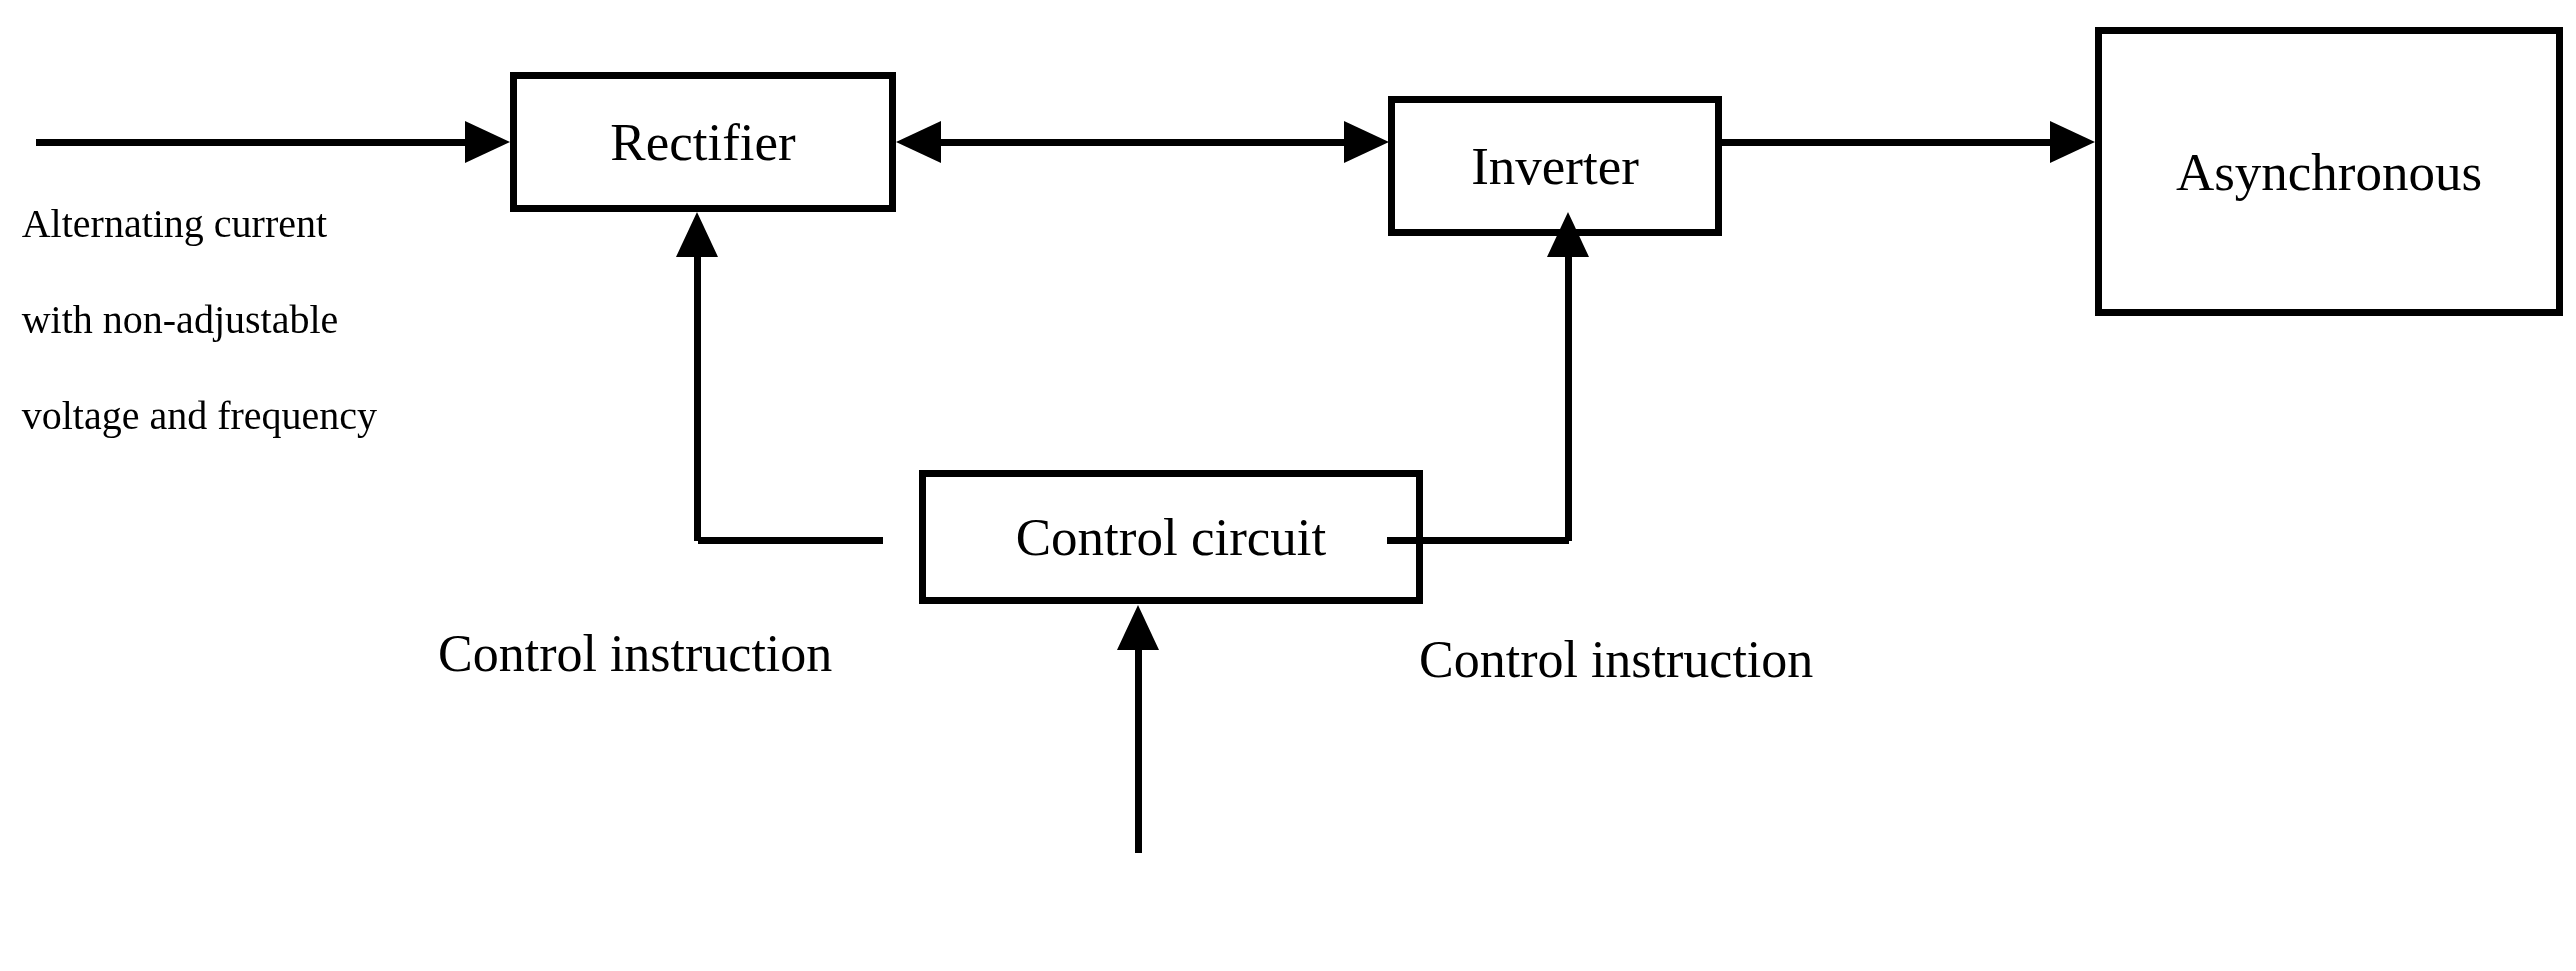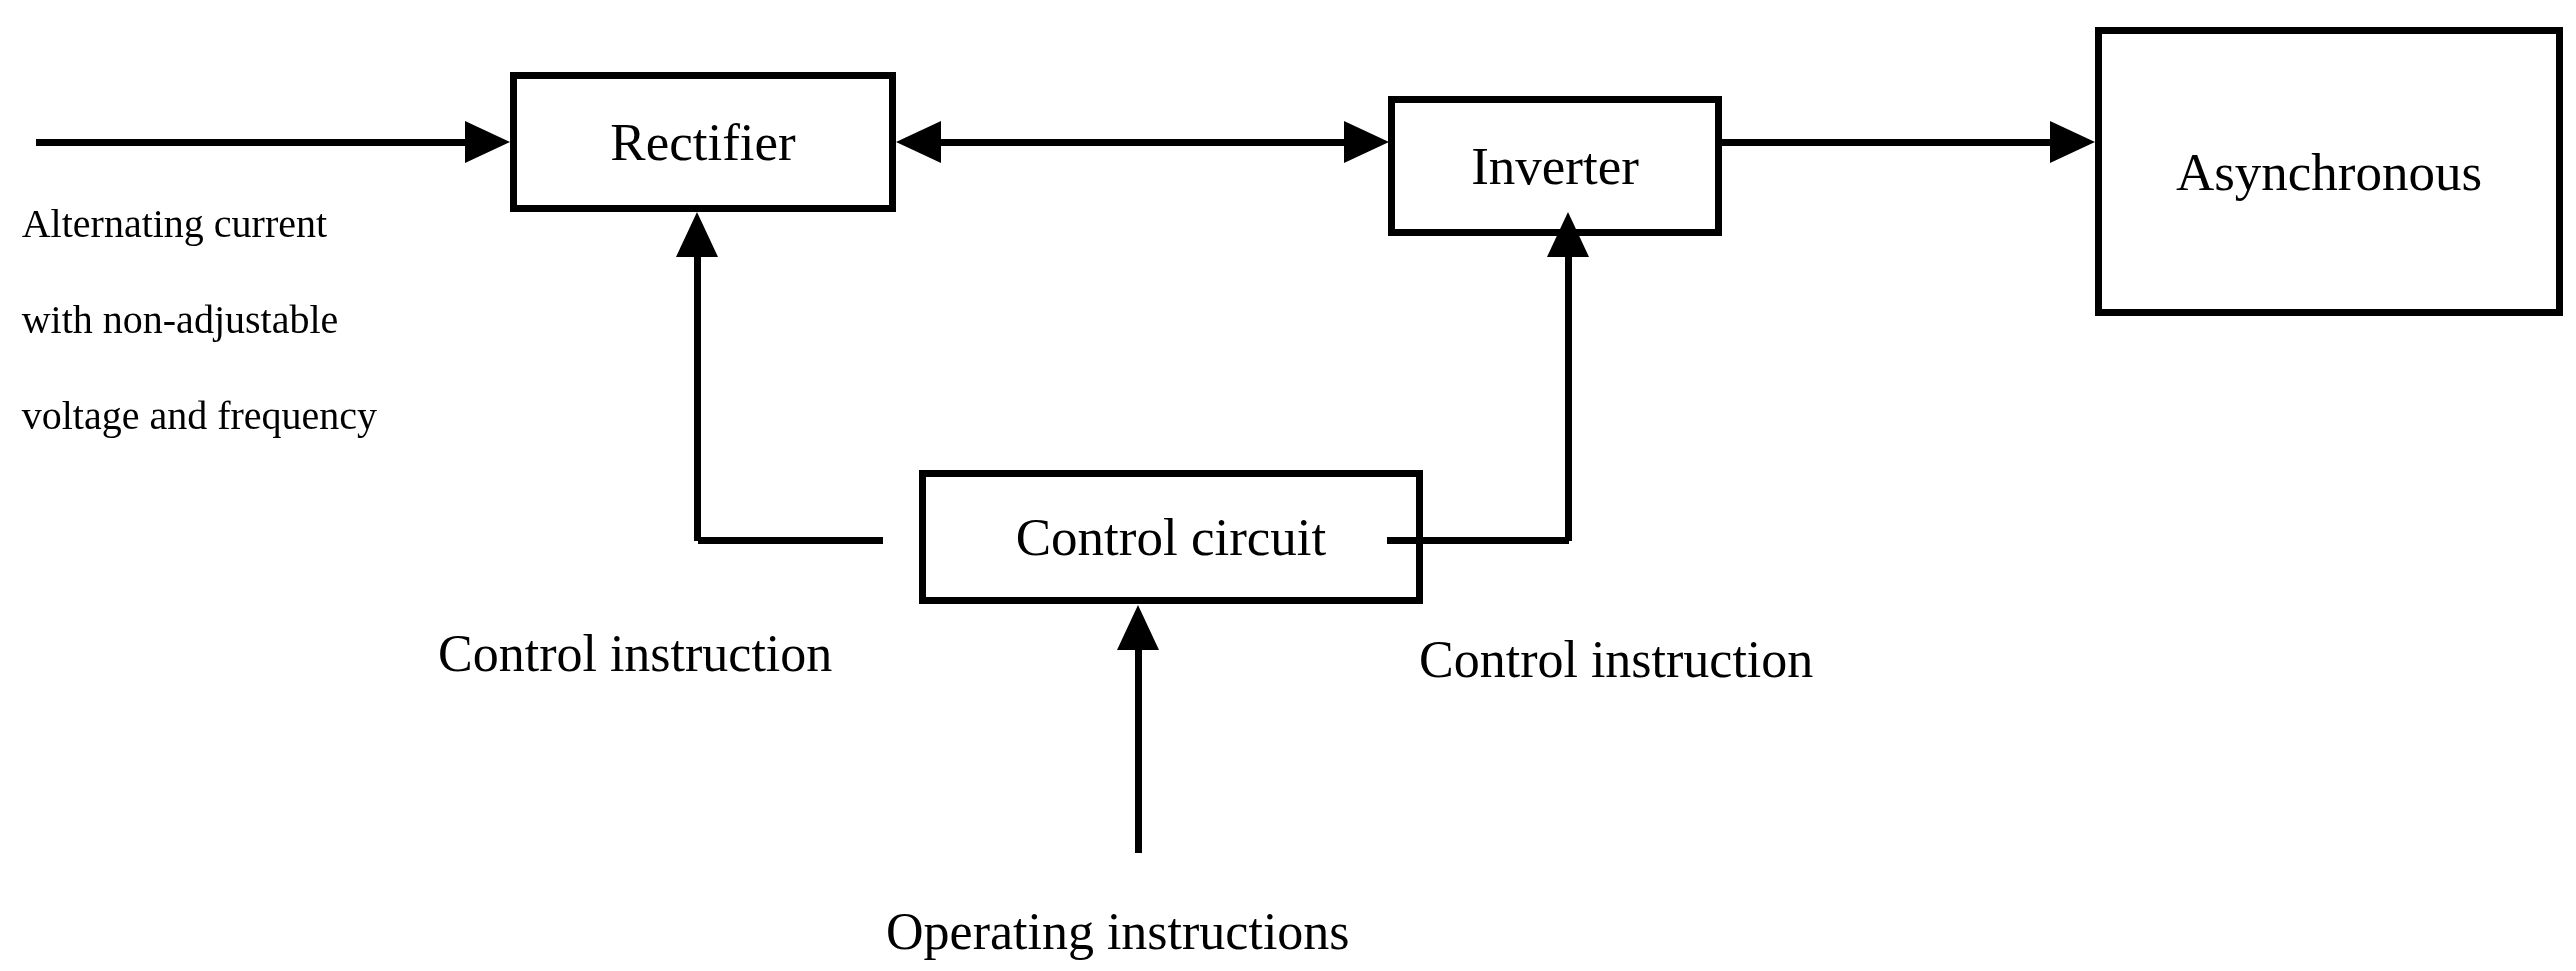--- a/index.html
+++ b/index.html
@@ -164,16 +164,15 @@
   <div class="hline" id="ci-hline"></div>
   <div class="vline" id="ci-vline"></div>
   <div class="arr-up" id="ci-head"></div>
 
   <div class="annot" id="ctrl-instr-left">Control instruction</div>
   <div class="annot" id="ctrl-instr-right">Control instruction</div>
 
   <div class="vline" id="op-vline"></div>
   <div class="arr-up" id="op-head"></div>
 
-  <div class="annot" id="operating-label">Operating instructions</div>
 
 </div>
 
 
 </body></html>

